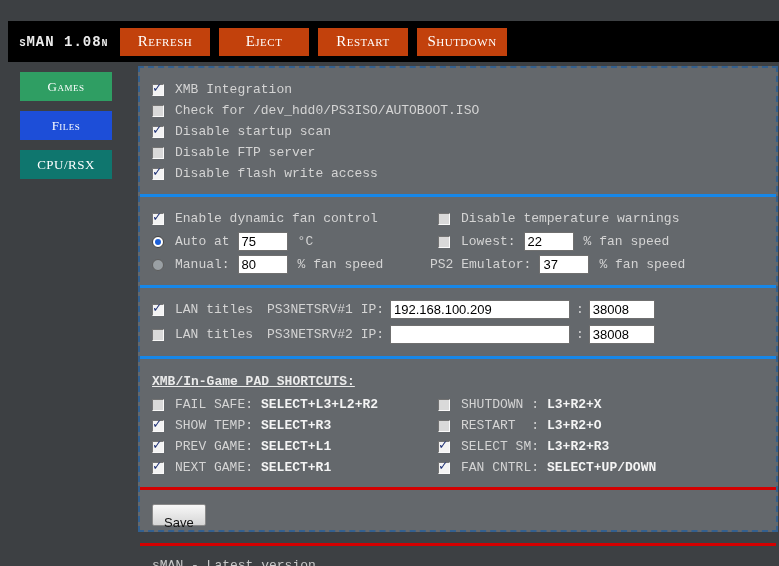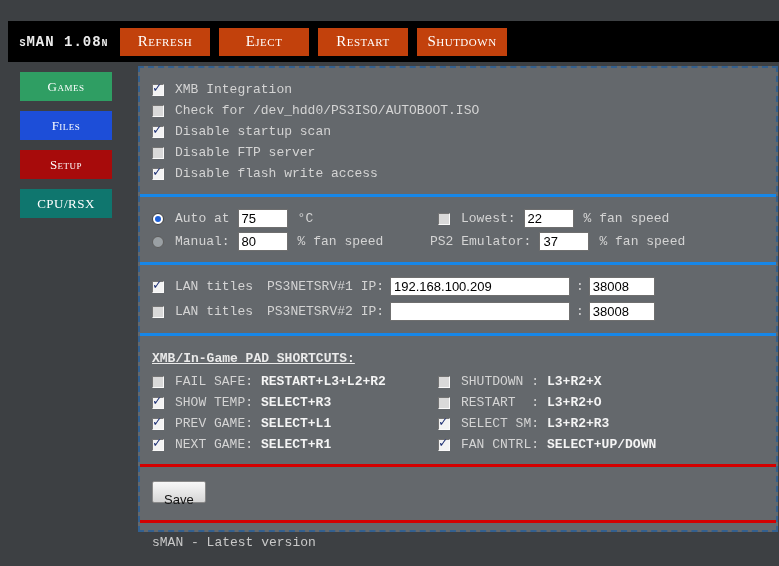--- a/index.html
+++ b/index.html
@@ -63,21 +63,20 @@
   <div class="app-title">sMAN 1.08n</div>
   <button class="tbtn">Refresh</button>
   <button class="tbtn">Eject</button>
   <button class="tbtn">Restart</button>
   <button class="tbtn">Shutdown</button>
 </div>
 
 <div class="sidebar">
   <div class="sbtn" style="background: rgb(47, 158, 99);">Games</div>
   <div class="sbtn" style="background: #1d4ed8;">Files</div>
-  <div class="sbtn" style="background: rgb(167, 11, 11);">Setup</div>
   <div class="sbtn" style="background: #0f766e;">CPU/RSX</div>
 </div>
 
 <div class="panel">
 
   <div class="sec1">
     <div class="row">
       <span class="cb checked"></span>
       <span>XMB Integration</span>
     </div>
@@ -95,20 +94,30 @@
     </div>
     <div class="row">
       <span class="cb checked"></span>
       <span>Disable flash write access</span>
     </div>
   </div>
 
   <hr class="blue">
 
   <div class="fan">
+    <div class="row">
+      <div class="half-l">
+        <span class="cb checked"></span>
+        <span>Enable dynamic fan control</span>
+      </div>
+      <div class="half-r">
+        <span class="cb"></span>
+        <span>Disable temperature warnings</span>
+      </div>
+    </div>
     <div class="row">
       <div class="half-l">
         <span class="rd checked"></span>
         <span class="pre">Auto at</span>
         <input class="num" value="75" style="">
         <span>°C</span>
       </div>
       <div class="half-r">
         <span class="cb"></span>
         <span class="pre">Lowest:</span>
@@ -153,21 +162,21 @@
   </div>
 
   <hr class="blue">
 
   <div class="short">
     <div class="shead">XMB/In-Game PAD SHORTCUTS:</div>
     <div class="row">
       <div class="half-l">
         <span class="cb"></span>
         <span class="pre">FAIL SAFE:</span>
-        <span class="combo">RESTART+L3+L2+R2</span>
+        <span class="combo">SELECT+L3+L2+R2</span>
       </div>
       <div class="half-r">
         <span class="cb"></span>
         <span class="pre">SHUTDOWN :</span>
         <span class="combo">L3+R2+X</span>
       </div>
     </div>
     <div class="row">
       <div class="half-l">
         <span class="cb checked"></span>

